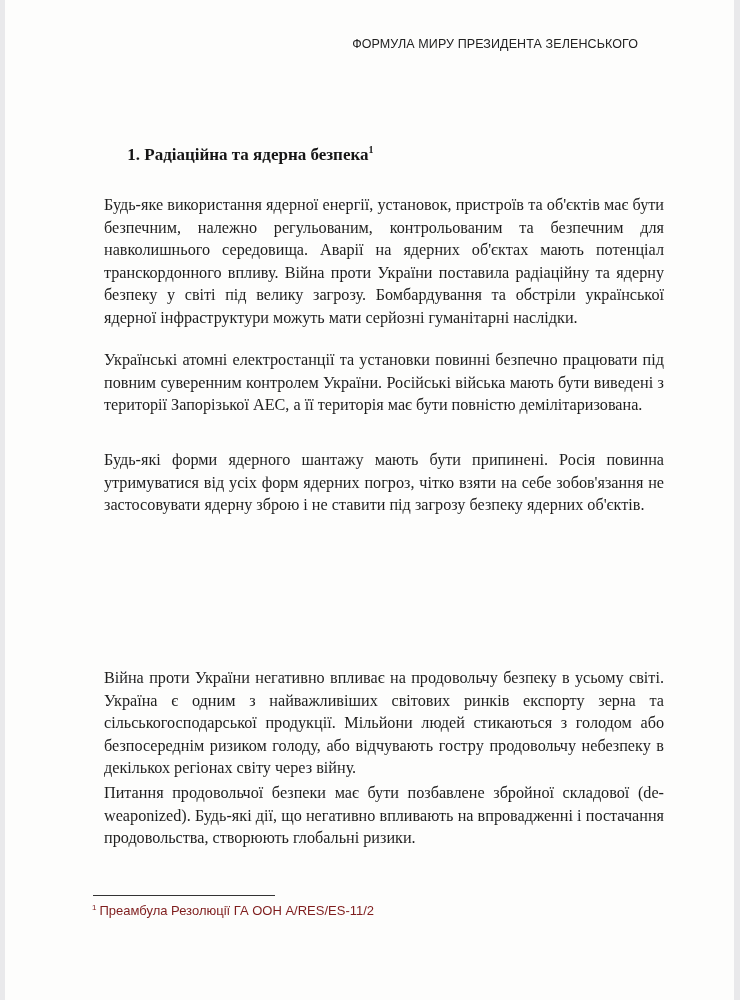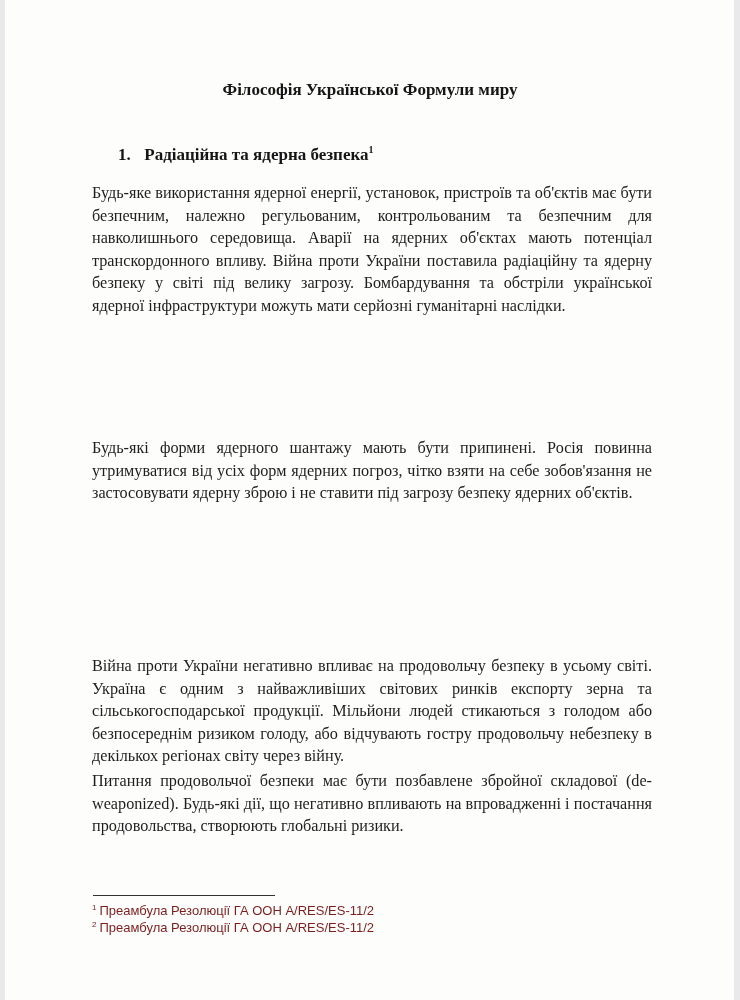--- a/index.html
+++ b/index.html
@@ -21,63 +21,61 @@
   .doc-title {
     position: absolute; top: 80px; left: 0; width: 740px;
     text-align: center;
     font-family: "Liberation Serif", serif;
     font-weight: bold; font-size: 17px; color: #151515;
     margin-left: -5px;
   }
   .section-heading {
     position: absolute;
     font-family: "Liberation Serif", serif;
-    font-weight: bold; font-size: 17px; color: #151515;
+    font-weight: bold; font-size: 17px; color: #151515; text-align: right;
   }
   .section-heading .num { display: inline-block; width: 22px; }
   .section-heading sup { font-size: 10px; vertical-align: 7px; line-height: 0; }
   .para {
     position: absolute; left: 87px; width: 560px;
     font-family: "Liberation Serif", serif;
     font-size: 16.2px; line-height: 22.6px;
     text-align: justify; color: #1e1e1e;
-    margin: 0;
+    margin: 12px;
   }
   .footnote-rule {
     position: absolute; left: 88px; top: 895px; width: 182px; height: 1px;
     background: #333;
   }
   .footnote {
     position: absolute; left: 87px;
     font-family: "Liberation Sans", sans-serif;
     font-size: 13px; color: #7f1d1d;
   }
   .footnote sup { font-size: 8px; vertical-align: 5px; line-height: 0; margin-right: 3px; }
 </style>
 </head>
 <body>
 
 <div class="page">
 
+  <div class="running-header">ФОРМУЛА МИРУ ПРЕЗИДЕНТА ЗЕЛЕНСЬКОГО</div>
 
-  <div class="doc-title">Філософія Української Формули миру</div>
 
   <div class="section-heading" style="left:113px; top:145px;">
     <span class="num">1.</span>
     <span>Радіаційна та ядерна безпека</span><sup>1</sup>
   </div>
 
   <p class="para" style="top:182px;">Будь-яке використання ядерної енергії, установок, пристроїв та об'єктів має бути безпечним, належно регульованим, контрольованим та безпечним для навколишнього середовища. Аварії на ядерних об'єктах мають потенціал транскордонного впливу. Війна проти України поставила радіаційну та ядерну безпеку у світі під велику загрозу. Бомбардування та обстріли української ядерної інфраструктури можуть мати серйозні гуманітарні наслідки.</p>
+  <p class="para" style="top:337px;">Українські атомні електростанції та установки повинні безпечно працювати під повним суверенним контролем України. Російські війська мають бути виведені з території Запорізької АЕС, а її територія має бути повністю демілітаризована.</p>
   <p class="para" style="top:437px;">Будь-які форми ядерного шантажу мають бути припинені. Росія повинна утримуватися від усіх форм ядерних погроз, чітко взяти на себе зобов'язання не застосовувати ядерну зброю і не ставити під загрозу безпеку ядерних об'єктів.</p>
 
 
   <p class="para" style="top:655px;">Війна проти України негативно впливає на продовольчу безпеку в усьому світі. Україна є одним з найважливіших світових ринків експорту зерна та сільськогосподарської продукції. Мільйони людей стикаються з голодом або безпосереднім ризиком голоду, або відчувають гостру продовольчу небезпеку в декількох регіонах світу через війну.</p>
   <p class="para" style="top:770px;">Питання продовольчої безпеки має бути позбавлене збройної складової (de-weaponized). Будь-які дії, що негативно впливають на впровадженні і постачання продовольства, створюють глобальні ризики.</p>
 
   <div class="footnote-rule"></div>
   <div class="footnote" style="top:903px;">
     <sup>1</sup><span>Преамбула Резолюції ГА ООН A/RES/ES-11/2</span>
   </div>
-  <div class="footnote" style="top:920px;">
-    <sup>2</sup><span>Преамбула Резолюції ГА ООН A/RES/ES-11/2</span>
-  </div>
 
 </div>
 
 </body></html>

